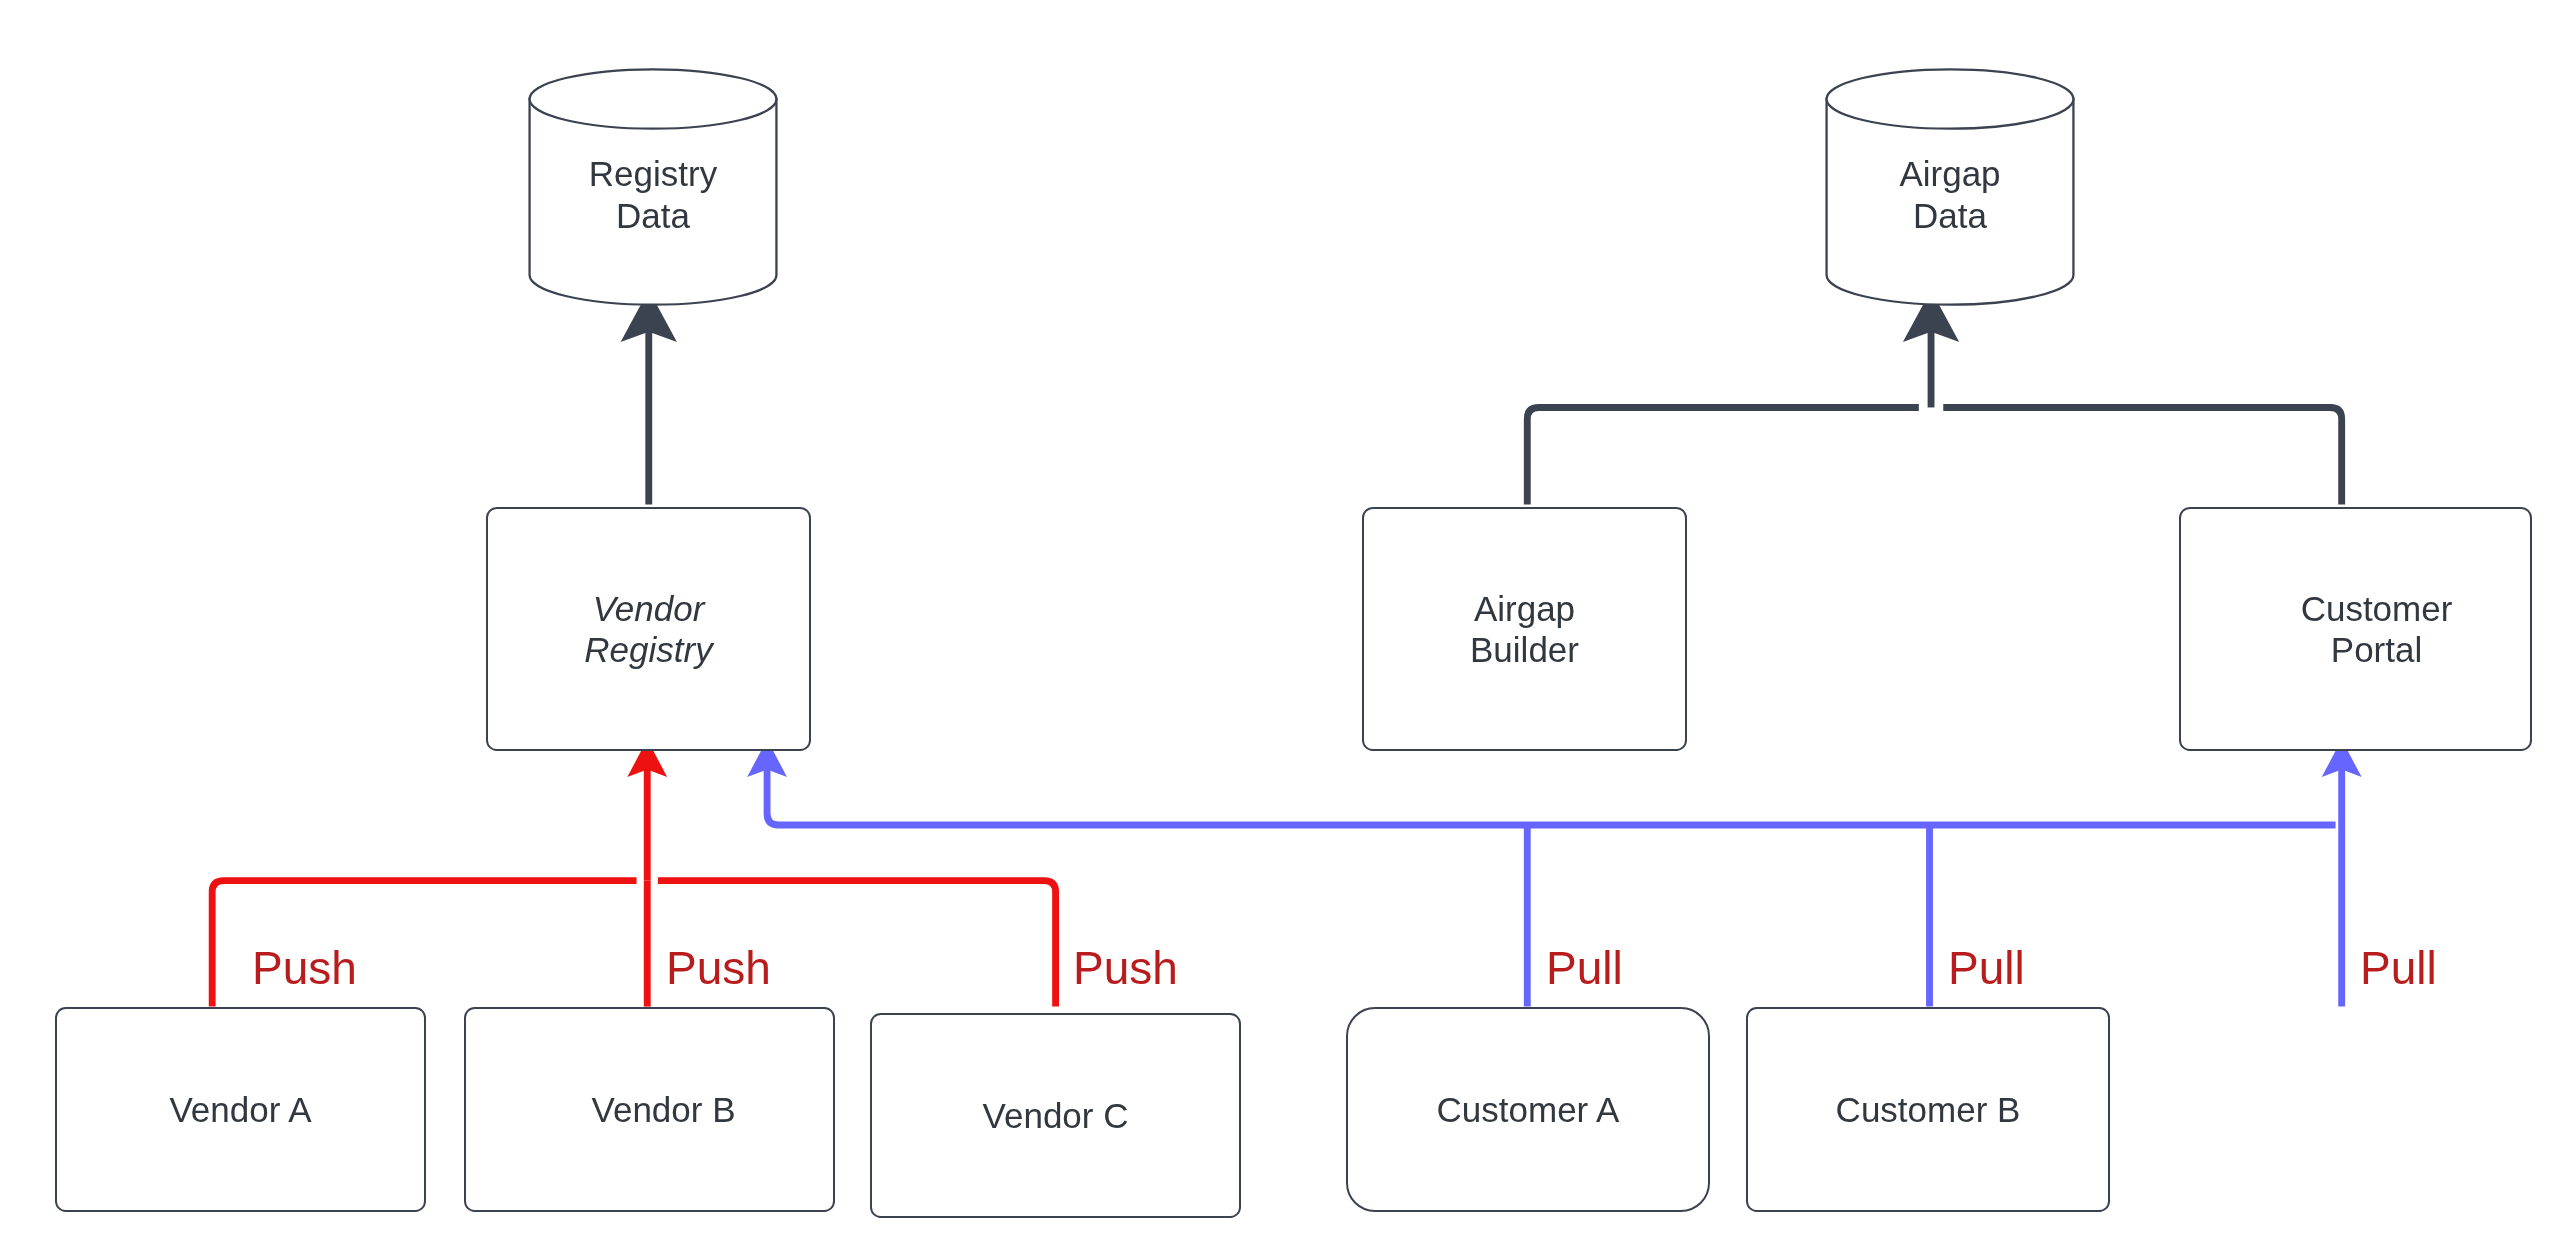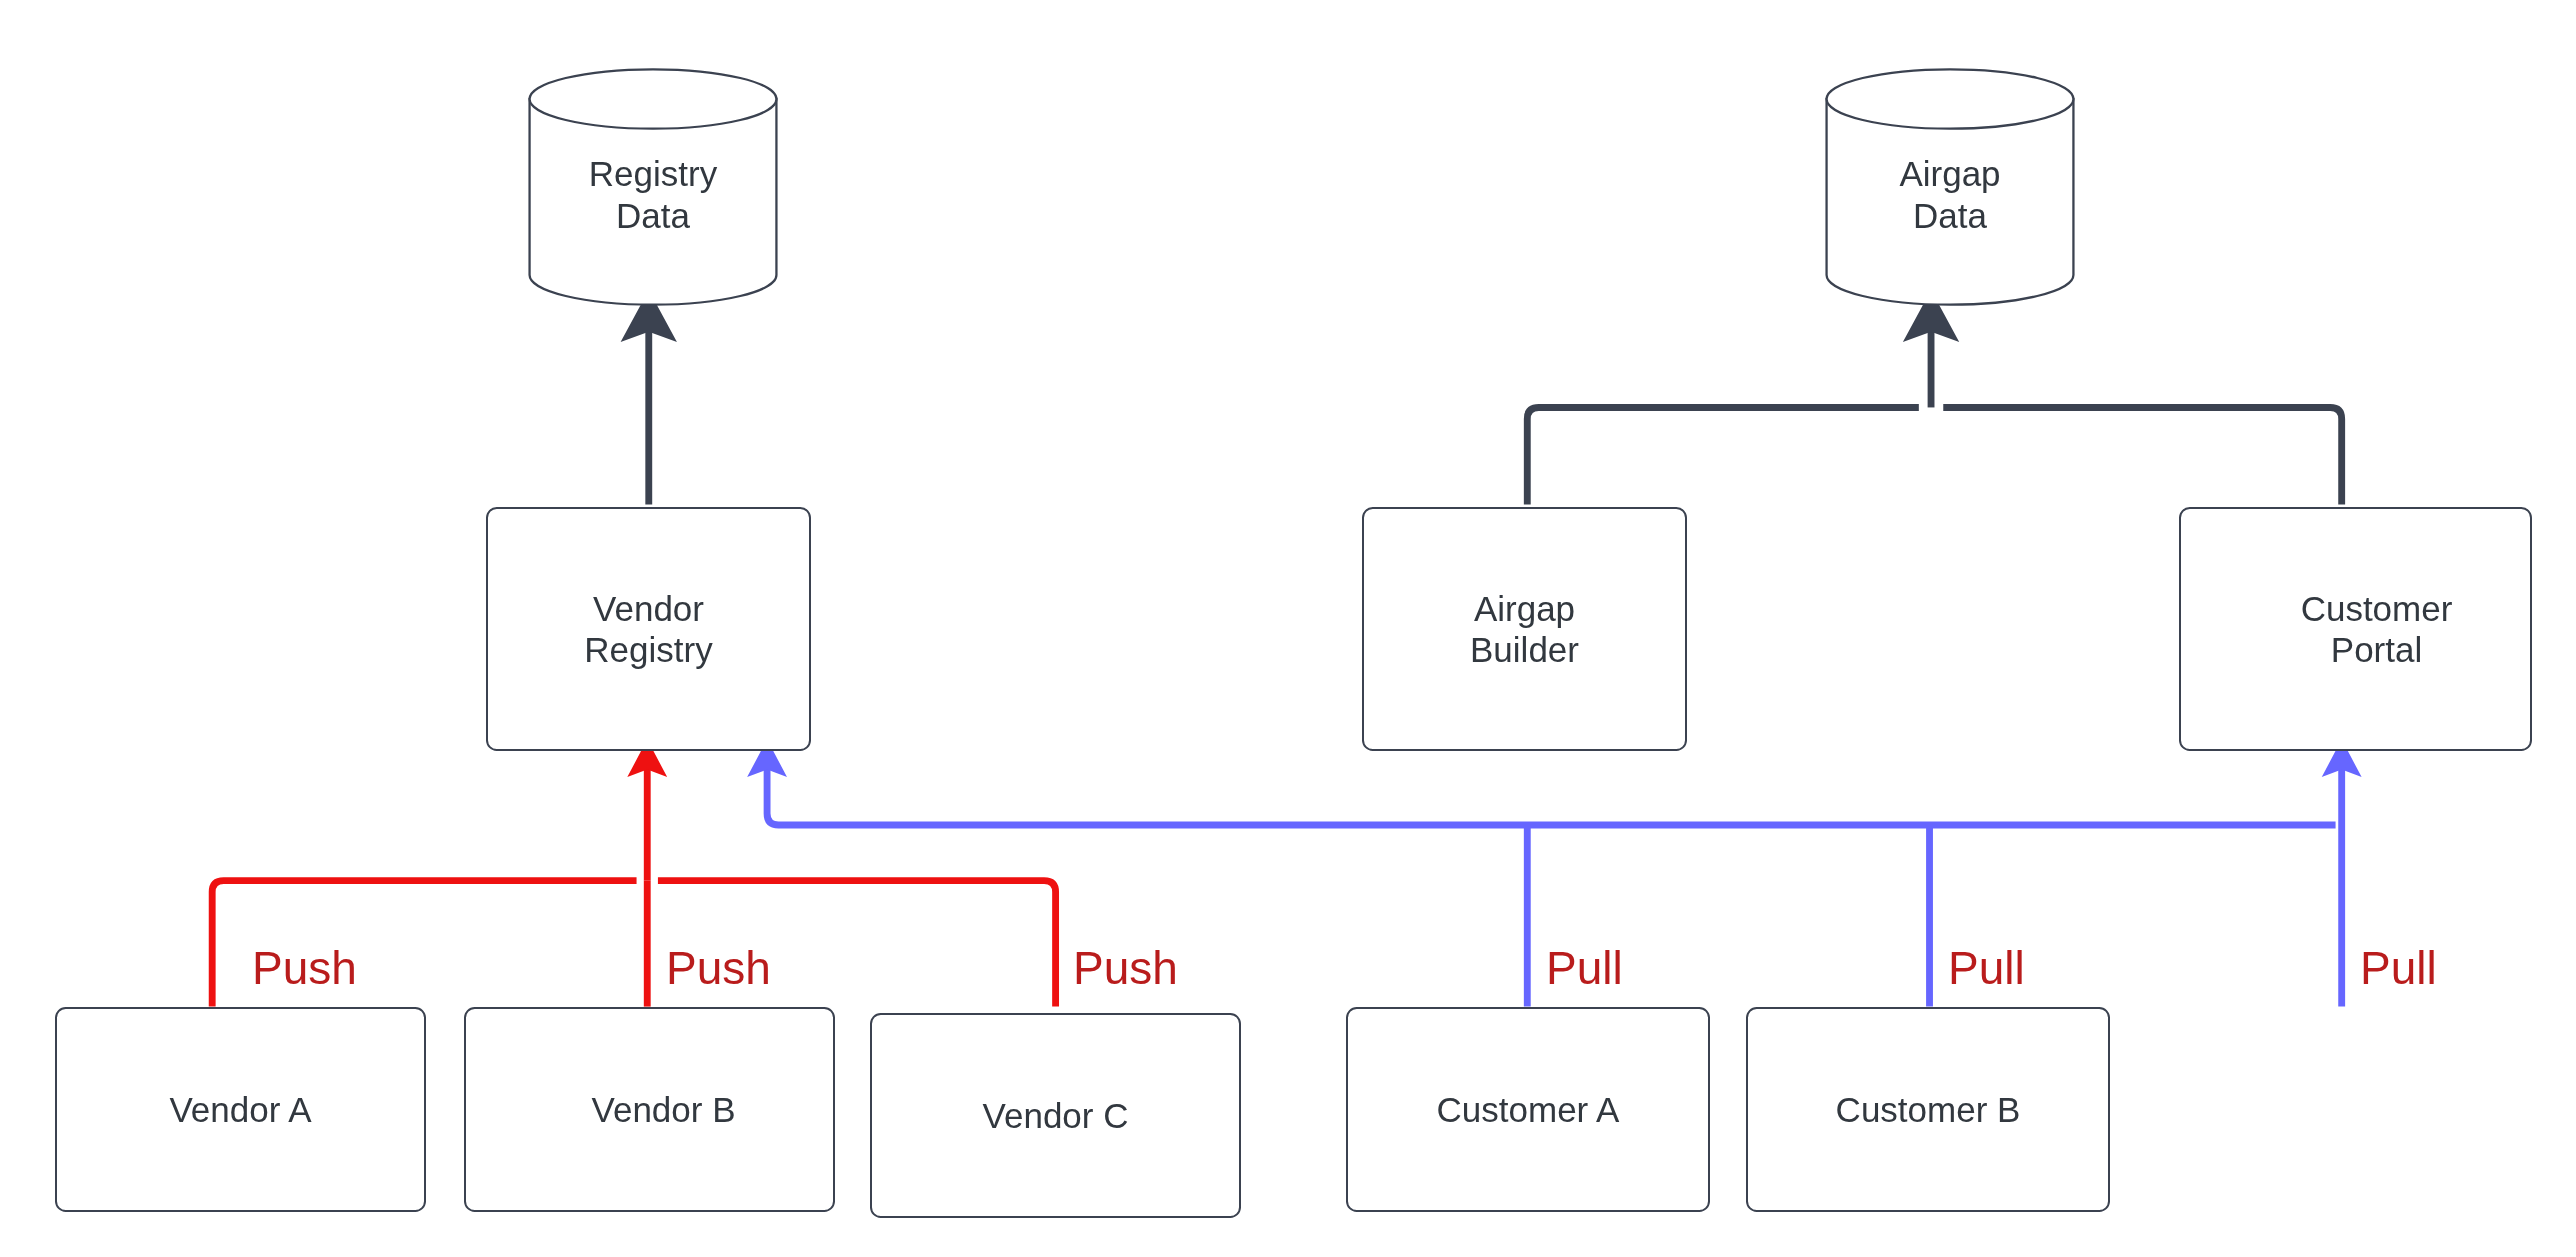--- a/index.html
+++ b/index.html
@@ -126,21 +126,21 @@
 
   <div class="cyl" style="left:1824px; top:55px; width:252px; height:240px;">
     <svg width="252" height="240" viewBox="0 0 330 315">
       <path d="M3,42 L3,273 A162,39 0 0 0 327,273 L327,42 Z" fill="#ffffff" stroke="#3b4250" stroke-width="3"></path>
       <ellipse cx="165" cy="42" rx="162" ry="39" fill="#ffffff" stroke="#3b4250" stroke-width="3"></ellipse>
     </svg>
     <div class="ctext">Airgap
 Data</div>
   </div>
 
-  <div class="node" style="left:486px; top:495px; width:325px; height:244px;">
+  <div class="node" style="left:486px; top:495px; width:325px; height:244px;font-style:italic;">
     <span class="lbl">Vendor
 Registry</span>
   </div>
 
   <div class="node" style="left:1362px; top:495px; width:325px; height:244px;">
     <span class="lbl">Airgap
 Builder</span>
   </div>
 
   <div class="node" style="left:2179px; top:495px; width:353px; height:244px;padding-left:42px;">
@@ -153,21 +153,21 @@
   </div>
 
   <div class="node" style="left:464px; top:995px; width:371px; height:205px;padding-left:28px;">
     <span class="lbl">Vendor B</span>
   </div>
 
   <div class="node" style="left:870px; top:1001px; width:371px; height:205px;">
     <span class="lbl">Vendor C</span>
   </div>
 
-  <div class="node" style="left:1346px; top:995px; width:364px; height:205px;">
+  <div class="node" style="left:1346px; top:995px; width:364px; height:205px;border-radius:29px;">
     <span class="lbl">Customer A</span>
   </div>
 
   <div class="node" style="left:1746px; top:995px; width:364px; height:205px;">
     <span class="lbl">Customer B</span>
   </div>
 
 
   <div class="edge-label" style="left:252px; top:933px;">Push</div>
   <div class="edge-label" style="left:666px; top:933px;">Push</div>

